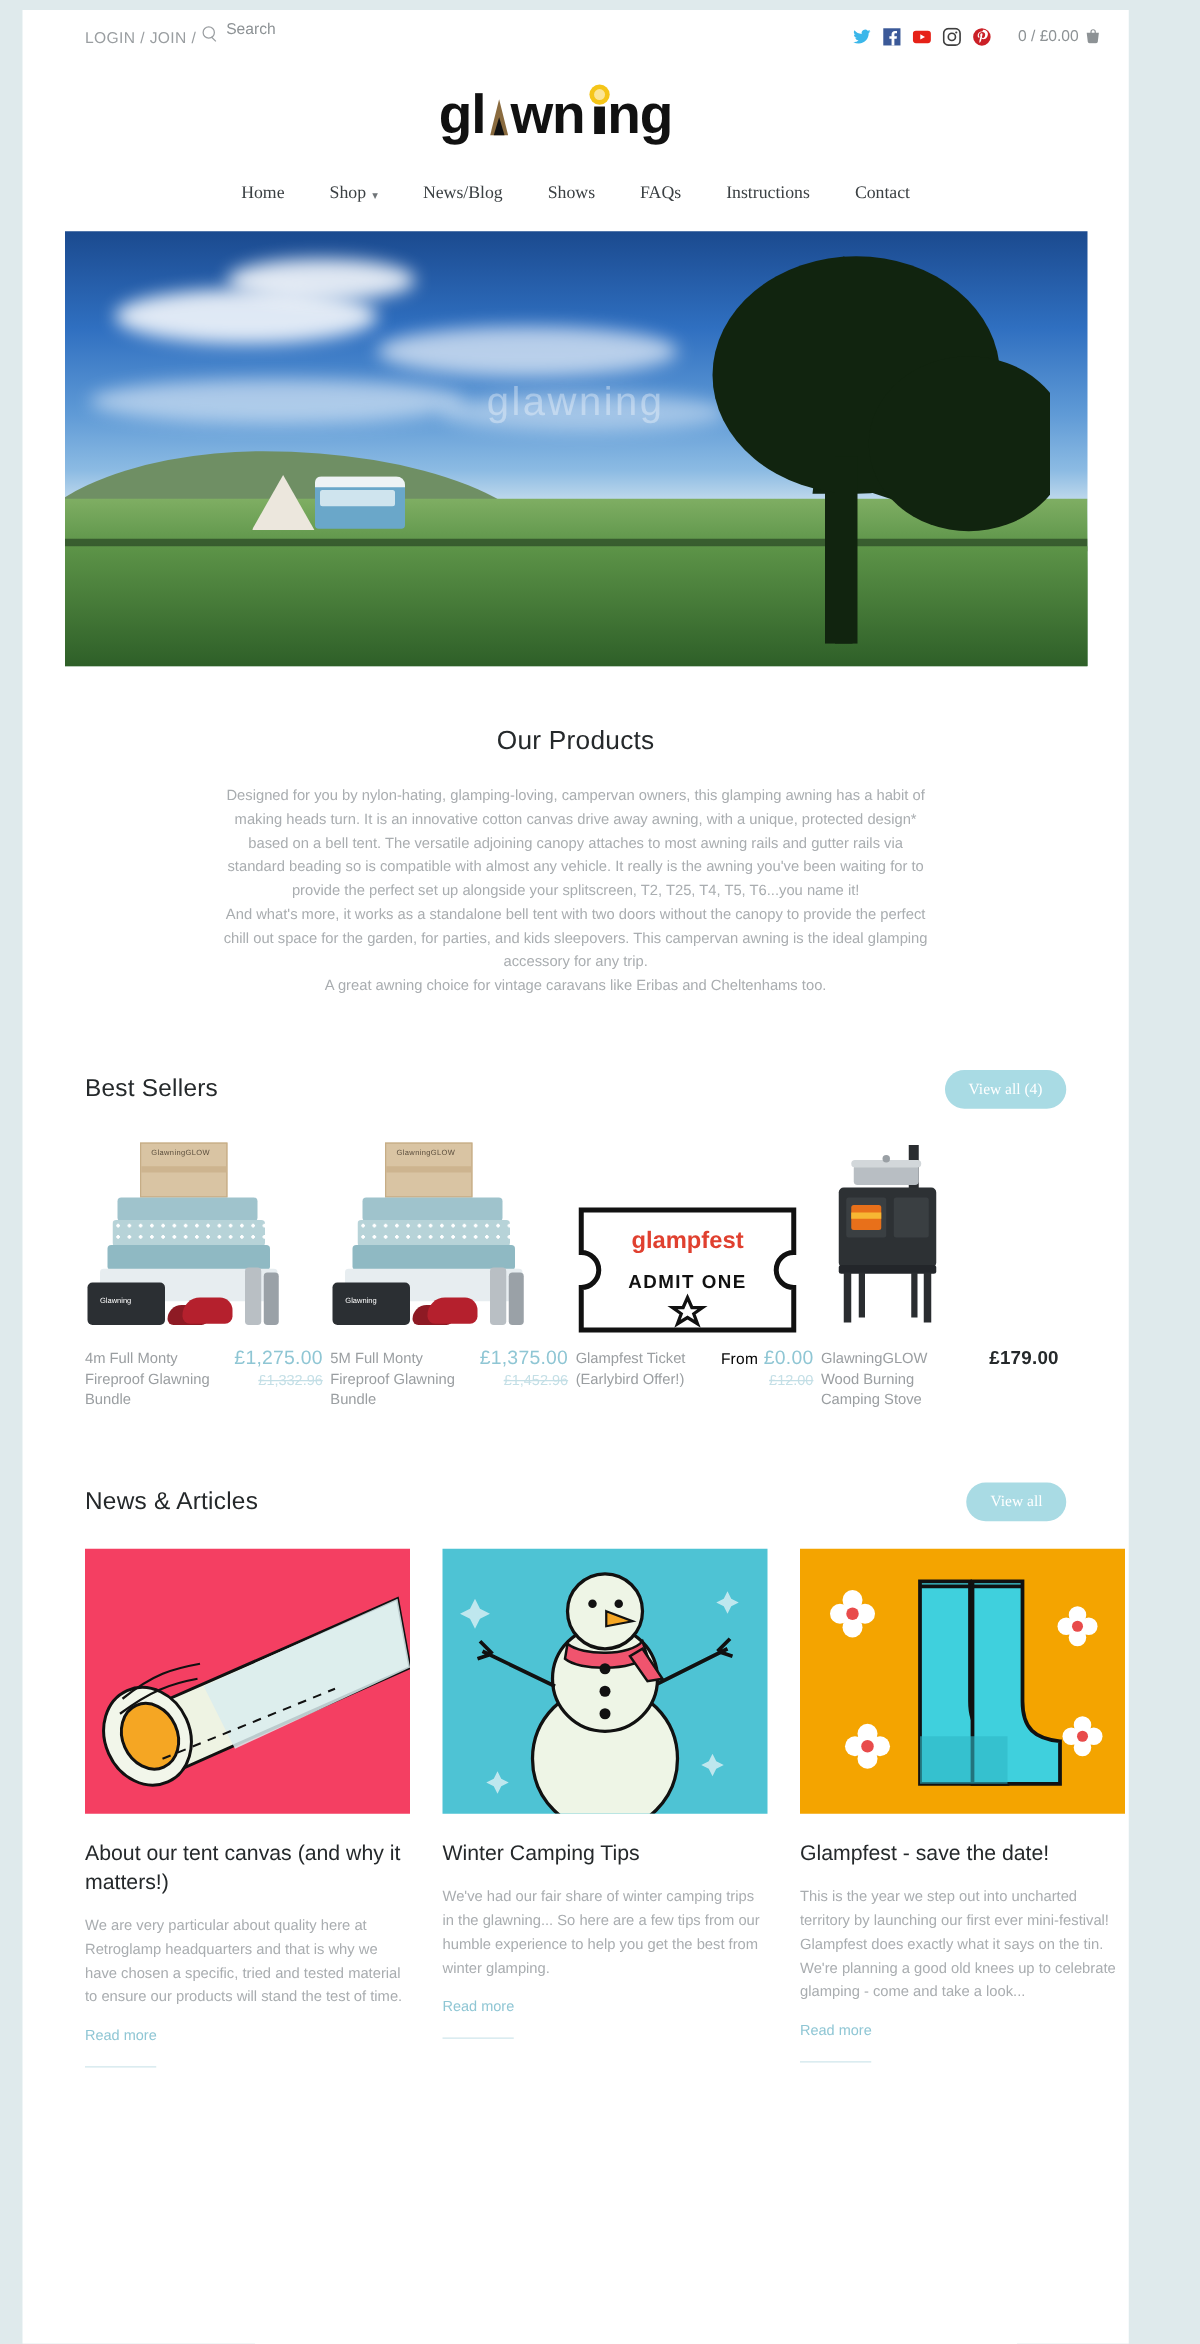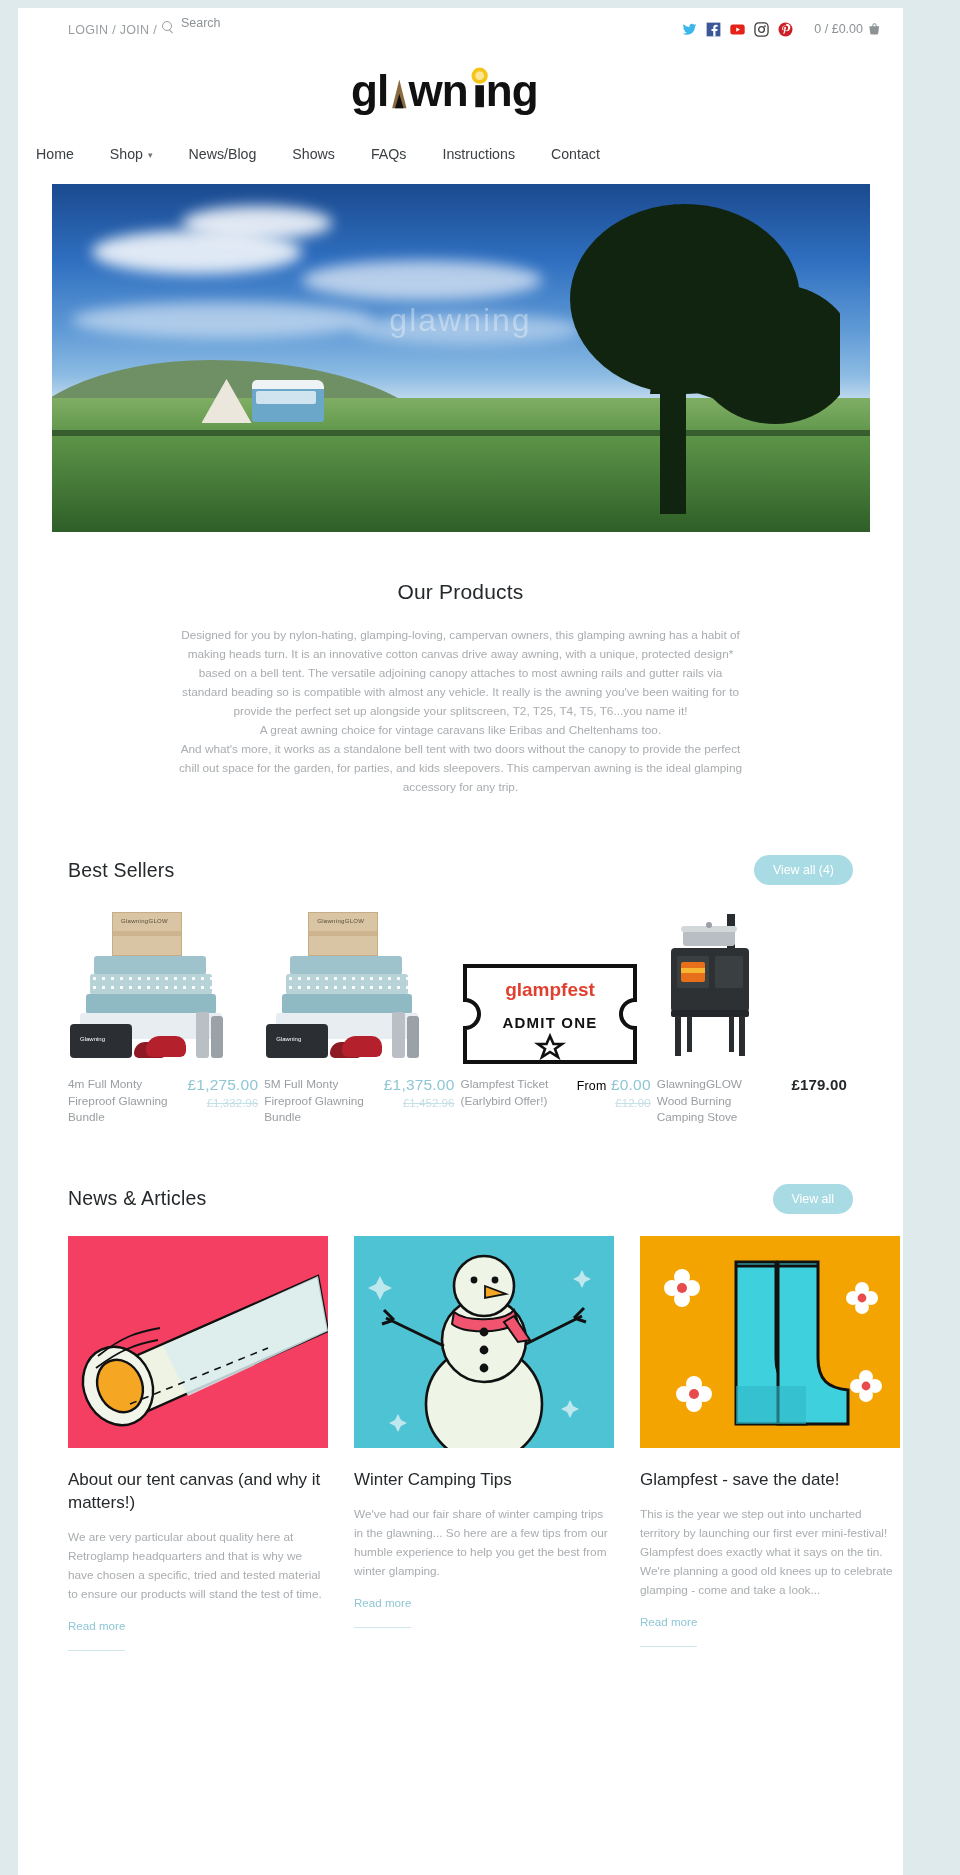--- a/index.html
+++ b/index.html
@@ -72,22 +72,22 @@
   }
   .cart-ico { width: 13px; height: 12px; display:block; }
 
   
   .logo-band { height: 80px; display: flex; align-items: center; justify-content: center; }
   .logo { position: relative; width: 220px; height: 52px; }
   .logo svg { display:block; }
 
   
   .nav {
-    display: flex; justify-content: flex-start; align-items: center;
-    gap: 0; padding: 10px 0 16px 0;
+    display: flex; justify-content: center; align-items: center;
+    gap: 0; padding: 10px 0 16px 0; font-family: Liberation Serif, serif;
   }
   .nav-item {
     font-size: 14.2px; color: #3b4043; padding: 6px 18px;
     white-space: nowrap; cursor: pointer; display:flex; align-items:center; gap:5px;
   }
   .caret { font-size: 9px; color: #6f7477; position: relative; top: 1px; }
 
   
   .hero {
     width: 818px; height: 348px; margin: 0 auto;
@@ -151,21 +151,21 @@
   
   .section { padding: 58px 50px 0 50px; }
   .sec-head {
     display:flex; align-items:center; justify-content:space-between;
     margin-bottom: 22px;
   }
   .sec-title { font-size: 19.5px; color:#25292b; font-weight:400; letter-spacing:.2px; }
   .pill {
     background:#a9dbe4; color:#ffffff; font-size:12.4px;
     padding: 8px 19px; border-radius: 18px; border:none; cursor:pointer;
-    font-family:Liberation Sans, sans-serif;
+    font-family:Liberation Serif, serif;
   }
   .prod-grid { display:flex; gap: 0; }
   .prod-cell { width: 205px; padding-right: 6px; }
   .prod-img {
     height: 155px; display:flex; align-items:flex-end; justify-content:flex-start;
     margin-bottom: 14px;
   }
   .prod-row { display:flex; justify-content:space-between; gap: 6px; }
   .prod-name {
     font-size: 11.8px; line-height: 16.5px; color:#9a9ea1; max-width:105px;
@@ -325,22 +325,22 @@
       <ellipse cx="175" cy="115" rx="115" ry="95" fill="#11240f"></ellipse>
       <ellipse cx="265" cy="170" rx="80" ry="70" fill="#11240f"></ellipse>
       <rect x="158" y="180" width="18" height="150" fill="#11240f"></rect>
     </svg>
   </div>
 
   <div class="section-products">
     <h2 class="sec-title-center">Our Products</h2>
     <div class="prod-copy">
       <p>Designed for you by nylon-hating, glamping-loving, campervan owners, this glamping awning has a habit of making heads turn. It is an innovative cotton canvas drive away awning, with a unique, protected design* based on a bell tent. The versatile adjoining canopy attaches to most awning rails and gutter rails via standard beading so is compatible with almost any vehicle. It really is the awning you've been waiting for to provide the perfect set up alongside your splitscreen, T2, T25, T4, T5, T6...you name it!</p>
+      <p>And what's more, it works as a standalone bell tent with two doors without the canopy to provide the perfect chill out space for the garden, for parties, and kids sleepovers. This campervan awning is the ideal glamping accessory for any trip.</p>
       <p>A great awning choice for vintage caravans like Eribas and Cheltenhams too.</p>
-      <p>And what's more, it works as a standalone bell tent with two doors without the canopy to provide the perfect chill out space for the garden, for parties, and kids sleepovers. This campervan awning is the ideal glamping accessory for any trip.</p>
     </div>
   </div>
 
   <div class="section">
     <div class="sec-head">
       <h2 class="sec-title">Best Sellers</h2>
       <button class="pill">View all (4)</button>
     </div>
 
     <div class="prod-grid">

